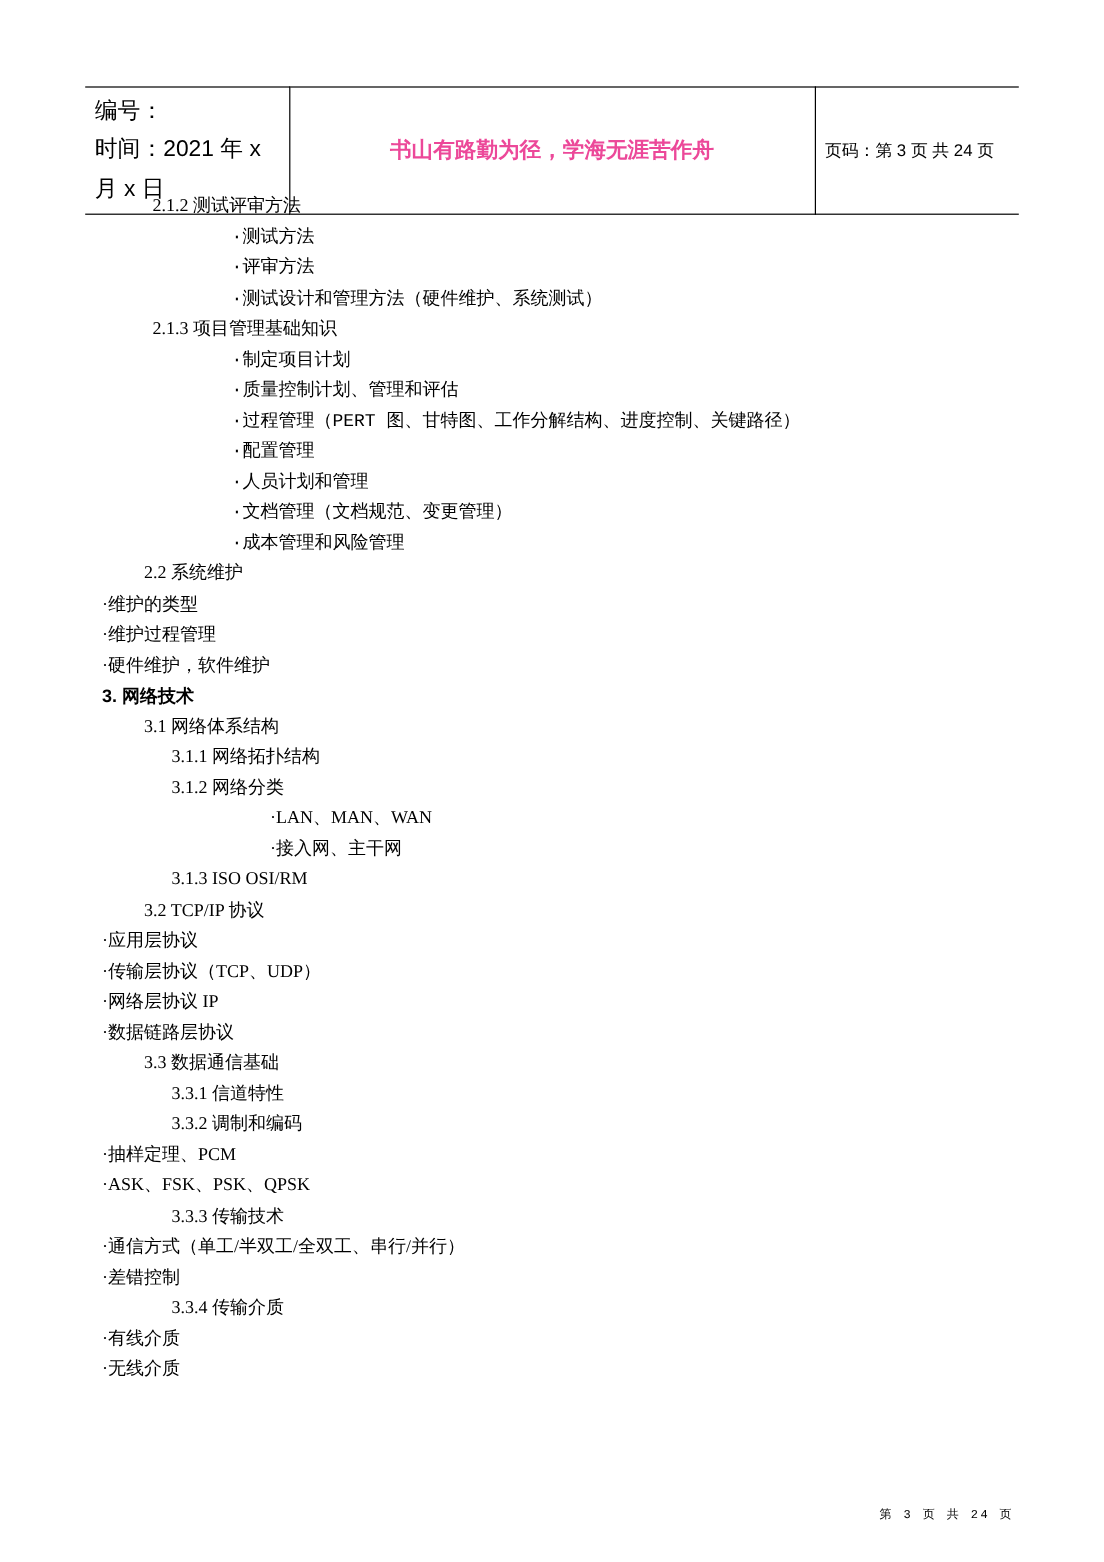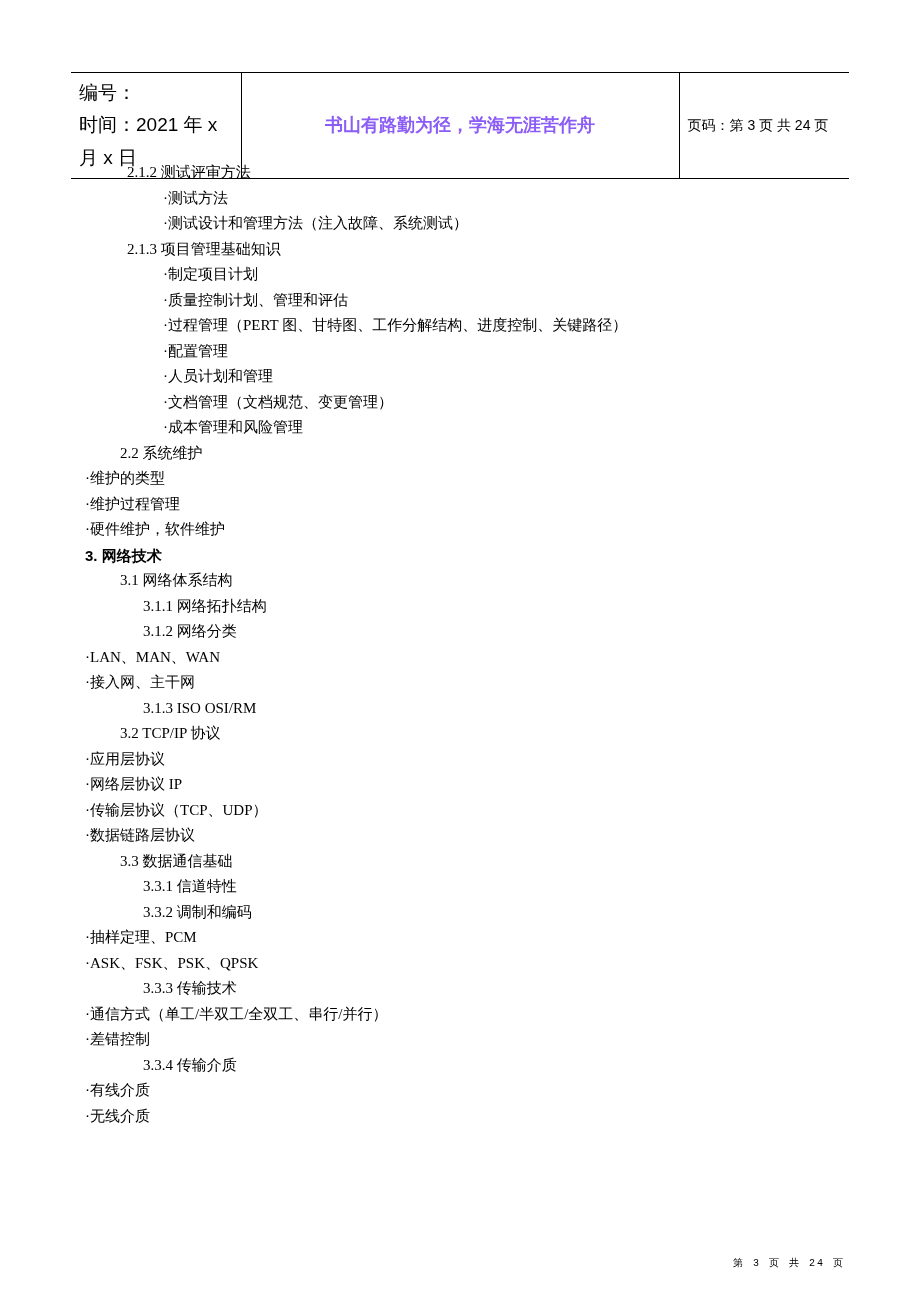--- a/index.html
+++ b/index.html
@@ -32,38 +32,38 @@
       font-size: 19px;
     }
     .header-table td:last-child {
       border-right: none;
       width: 170px;
       font-family: "SimHei", "黑体", sans-serif;
       font-size: 14px;
     }
     .header-center {
       text-align: center;
-      color: #8b5cf6;
+      color: #ec4899;
       font-family: "SimSun", "宋体", serif;
       font-size: 18px;
       font-weight: bold;
     }
     .content {
       position: absolute;
       top: 160px;
       left: 85px;
       width: 750px;
     }
     .section { font-family: "SimHei", "黑体", sans-serif; font-weight: bold; }
     .l1 { margin-left: 42px; }
     .l2 { margin-left: 35px; }
     .l2b { margin-left: 58px; }
-    .l3 { margin-left: 78px; }
+    .l3 { margin-left: 108px; font-family: Liberation Mono, monospace; }
     .l3b { }
-    .l4 { }
+    .l4 { margin-left: 140px; }
     .footer {
       position: absolute;
       bottom: 30px;
       right: 75px;
       font-family: Liberation Mono, monospace;
       font-size: 10px;
       letter-spacing: 2px;
     }
   </style>
 </head>
@@ -78,21 +78,22 @@
     </td>
     <td class="header-center">书山有路勤为径，学海无涯苦作舟</td>
     <td>页码：第 3 页 共 24 页</td>
   </tr>
 </tbody>
   </table>
 
 <div class="content">
   <div class="l1">2.1.2 测试评审方法</div>
   <div class="l3">·测试方法</div>
-  <div class="l3">·测试设计和管理方法（注入故障、系统测试）</div>
+  <div class="l3">·评审方法</div>
+  <div class="l3">·测试设计和管理方法（硬件维护、系统测试）</div>
   <div class="l1">2.1.3 项目管理基础知识</div>
   <div class="l3">·制定项目计划</div>
   <div class="l3">·质量控制计划、管理和评估</div>
   <div class="l3">·过程管理（PERT 图、甘特图、工作分解结构、进度控制、关键路径）</div>
   <div class="l3">·配置管理</div>
   <div class="l3">·人员计划和管理</div>
   <div class="l3">·文档管理（文档规范、变更管理）</div>
   <div class="l3">·成本管理和风险管理</div>
   <div class="l2">2.2 系统维护</div>
   <div class="l3b">·维护的类型</div>
@@ -100,22 +101,22 @@
   <div class="l3b">·硬件维护，软件维护</div>
   <div class="section">3. 网络技术</div>
   <div class="l2">3.1 网络体系结构</div>
   <div class="l2b">3.1.1 网络拓扑结构</div>
   <div class="l2b">3.1.2 网络分类</div>
   <div class="l4">·LAN、MAN、WAN</div>
   <div class="l4">·接入网、主干网</div>
   <div class="l2b">3.1.3 ISO OSI/RM</div>
   <div class="l2">3.2 TCP/IP 协议</div>
   <div class="l3b">·应用层协议</div>
+  <div class="l3b">·传输层协议（TCP、UDP）</div>
   <div class="l3b">·网络层协议 IP</div>
-  <div class="l3b">·传输层协议（TCP、UDP）</div>
   <div class="l3b">·数据链路层协议</div>
   <div class="l2">3.3 数据通信基础</div>
   <div class="l2b">3.3.1 信道特性</div>
   <div class="l2b">3.3.2 调制和编码</div>
   <div class="l3b">·抽样定理、PCM</div>
   <div class="l3b">·ASK、FSK、PSK、QPSK</div>
   <div class="l2b">3.3.3 传输技术</div>
   <div class="l3b">·通信方式（单工/半双工/全双工、串行/并行）</div>
   <div class="l3b">·差错控制</div>
   <div class="l2b">3.3.4 传输介质</div>

